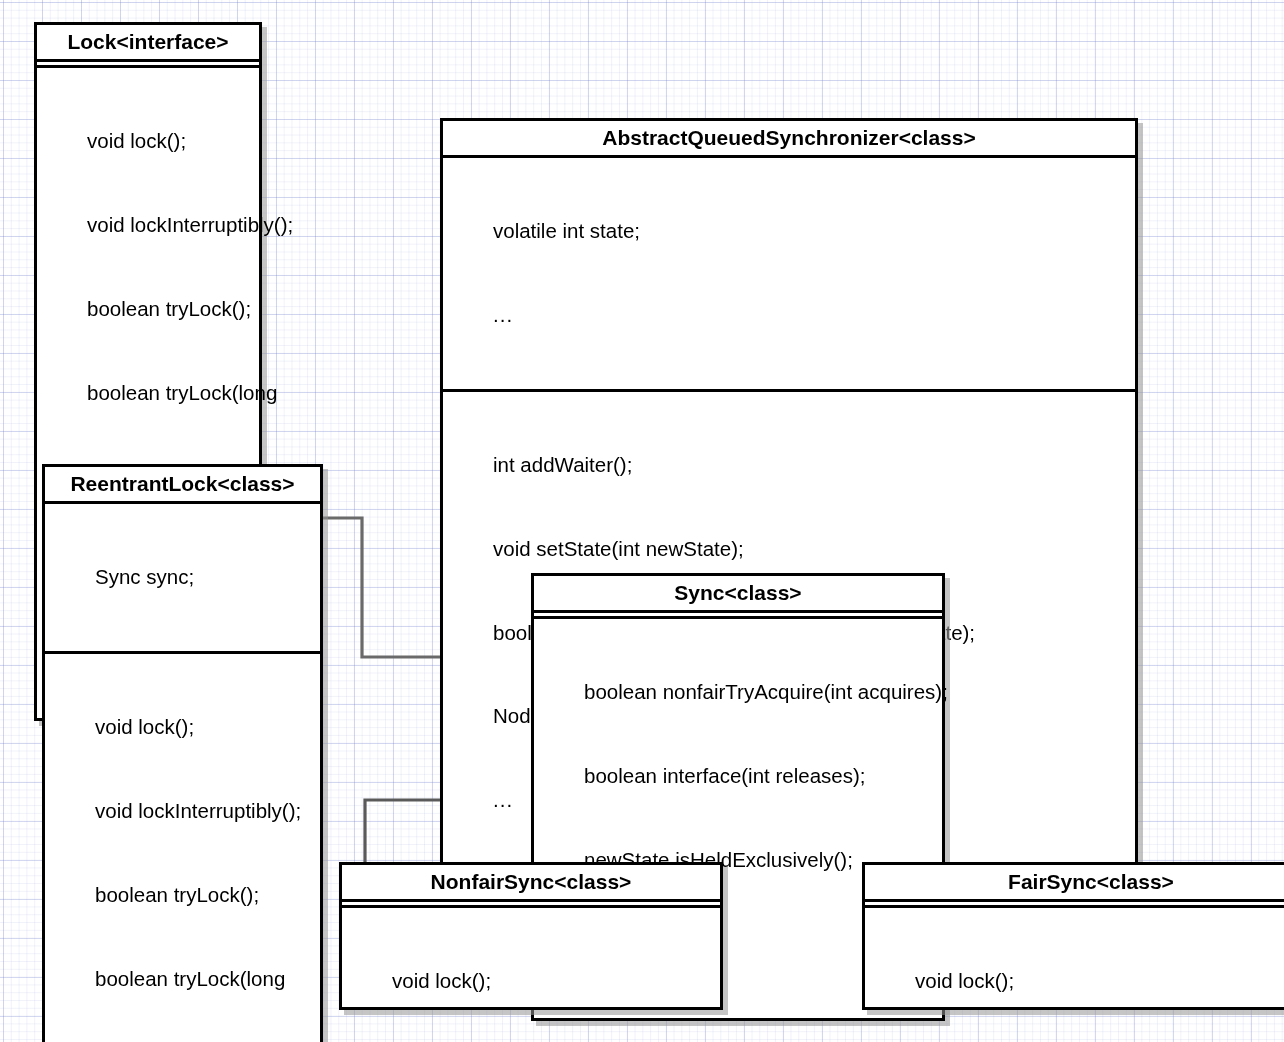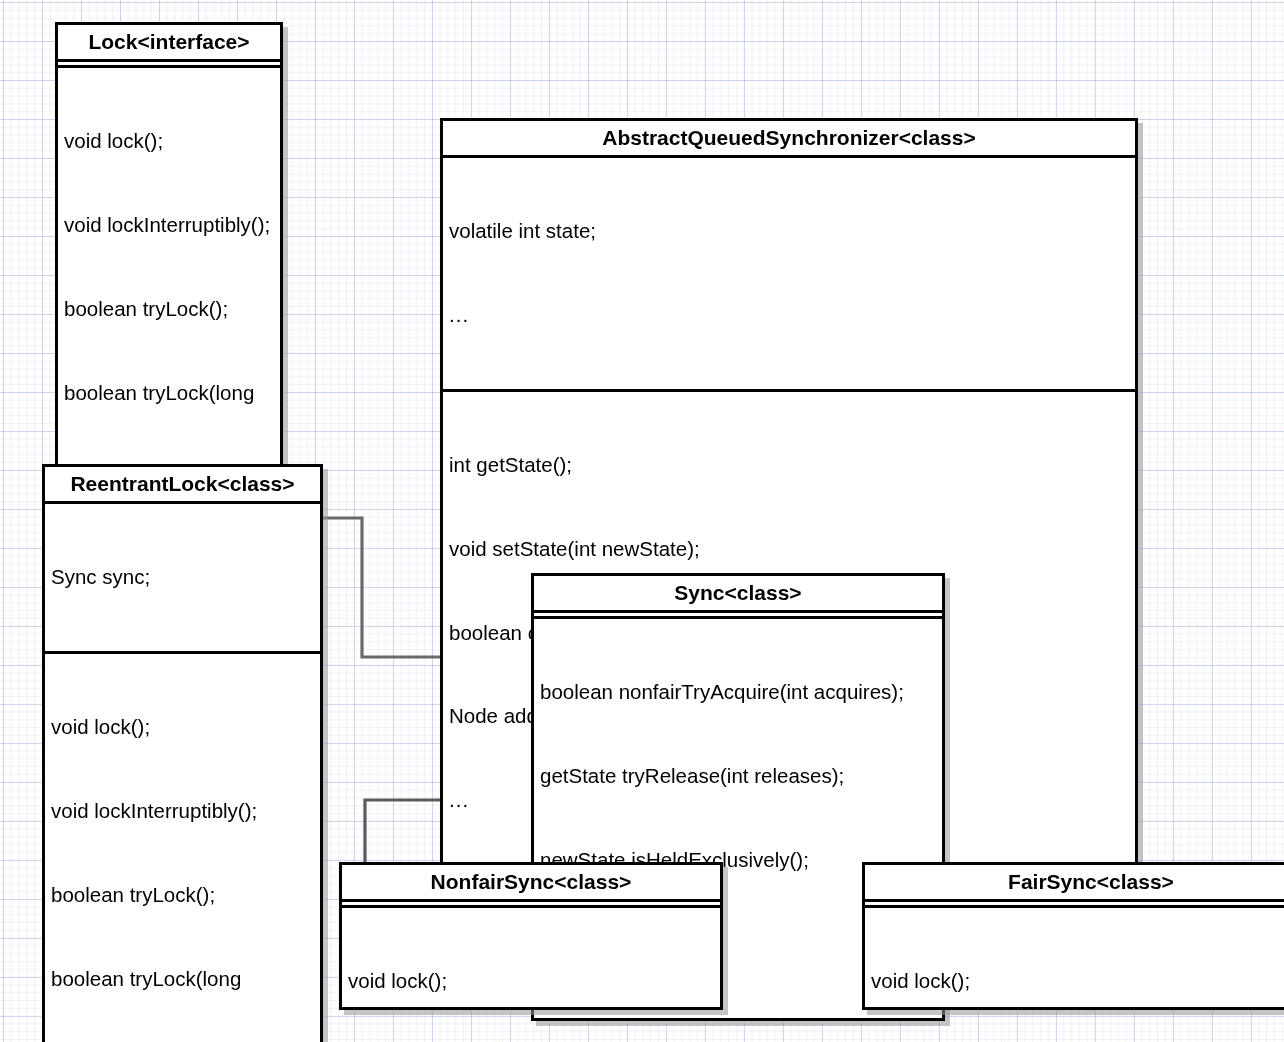--- a/index.html
+++ b/index.html
@@ -74,27 +74,28 @@
   }
   .uml-section {
     padding: 3px 0 4px 6px;
     font-size: 20.5px;
     line-height: 1.365;
     color: #000000;
     white-space: pre-wrap;
   }
   .uml-line {
     white-space: nowrap;
+    margin-left: 44px;
   }
   .ellipsis-line {
     letter-spacing: 1px;
   }
 
   
-  #box-lock        { left: 55px;  top: 22px;  width: 228px; }
+  #box-lock        { left: 34px;  top: 22px;  width: 228px; }
   #box-aqs         { left: 440px; top: 118px; width: 698px; }
   #box-reentrant   { left: 42px;  top: 464px; width: 281px; }
   #box-sync        { left: 531px; top: 573px; width: 414px; }
   #box-nonfair     { left: 339px; top: 862px; width: 384px; height: 148px; }
   #box-fair        { left: 862px; top: 862px; width: 458px; height: 148px; }
 
   #box-lock .uml-section        { min-height: 200px; }
   #box-aqs  .attr-section       { min-height: 62px; }
   #box-aqs  .op-section         { min-height: 138px; }
   #box-reentrant .attr-section  { min-height: 31px; }
@@ -150,21 +151,21 @@
 
   <div class="uml-box" id="box-aqs">
     <div class="uml-title">AbstractQueuedSynchronizer&lt;class&gt;</div>
     <div class="sep-single"></div>
     <div class="uml-section attr-section">
       <div class="uml-line">volatile int state;</div>
       <div class="uml-line ellipsis-line">...</div>
     </div>
     <div class="sep-single"></div>
     <div class="uml-section op-section">
-      <div class="uml-line">int getState();</div>
+      <div class="uml-line">int addWaiter();</div>
       <div class="uml-line">void setState(int newState);</div>
       <div class="uml-line">boolean compareAndSetState(int expect, int update);</div>
       <div class="uml-line">Node addWaiter(Node mode);</div>
       <div class="uml-line ellipsis-line">...</div>
     </div>
   </div>
 
   <div class="uml-box" id="box-reentrant">
     <div class="uml-title">ReentrantLock&lt;class&gt;</div>
     <div class="sep-single"></div>
@@ -181,21 +182,21 @@
       
       
     </div>
   </div>
 
   <div class="uml-box" id="box-sync">
     <div class="uml-title">Sync&lt;class&gt;</div>
     <div class="sep-double"></div>
     <div class="uml-section op-section">
       <div class="uml-line">boolean nonfairTryAcquire(int acquires);</div>
-      <div class="uml-line">getState tryRelease(int releases);</div>
+      <div class="uml-line">boolean interface(int releases);</div>
       <div class="uml-line">newState isHeldExclusively();</div>
       <div class="uml-line ellipsis-line">...</div>
     </div>
   </div>
 
   <div class="uml-box" id="box-nonfair">
     <div class="uml-title">NonfairSync&lt;class&gt;</div>
     <div class="sep-double"></div>
     <div class="uml-section op-section">
       <div class="uml-line">void lock();</div>

